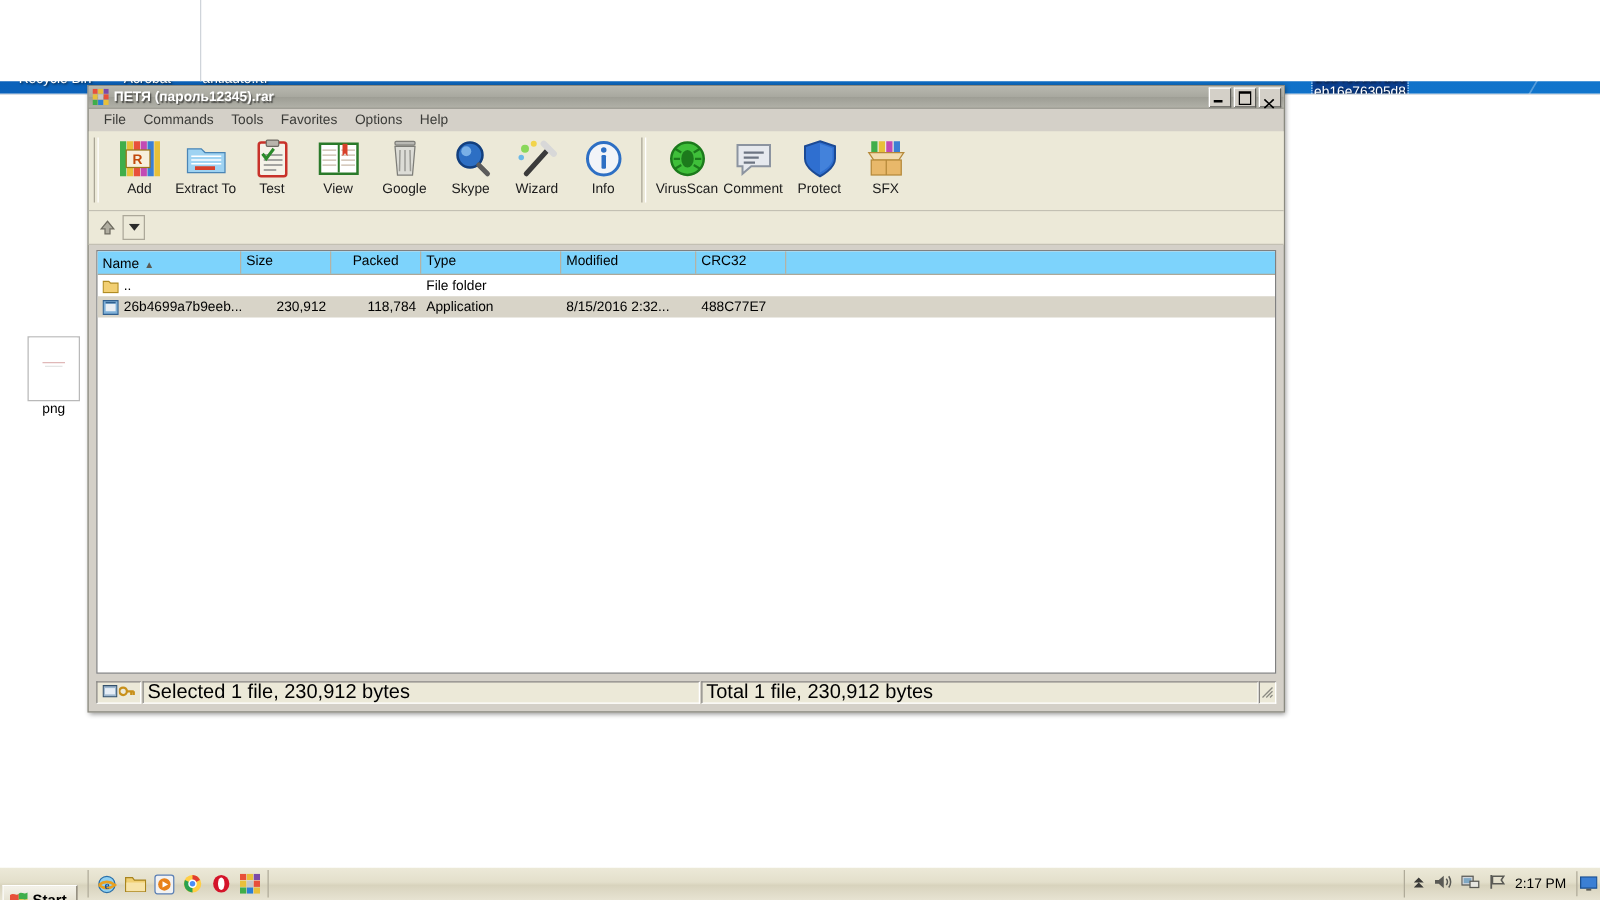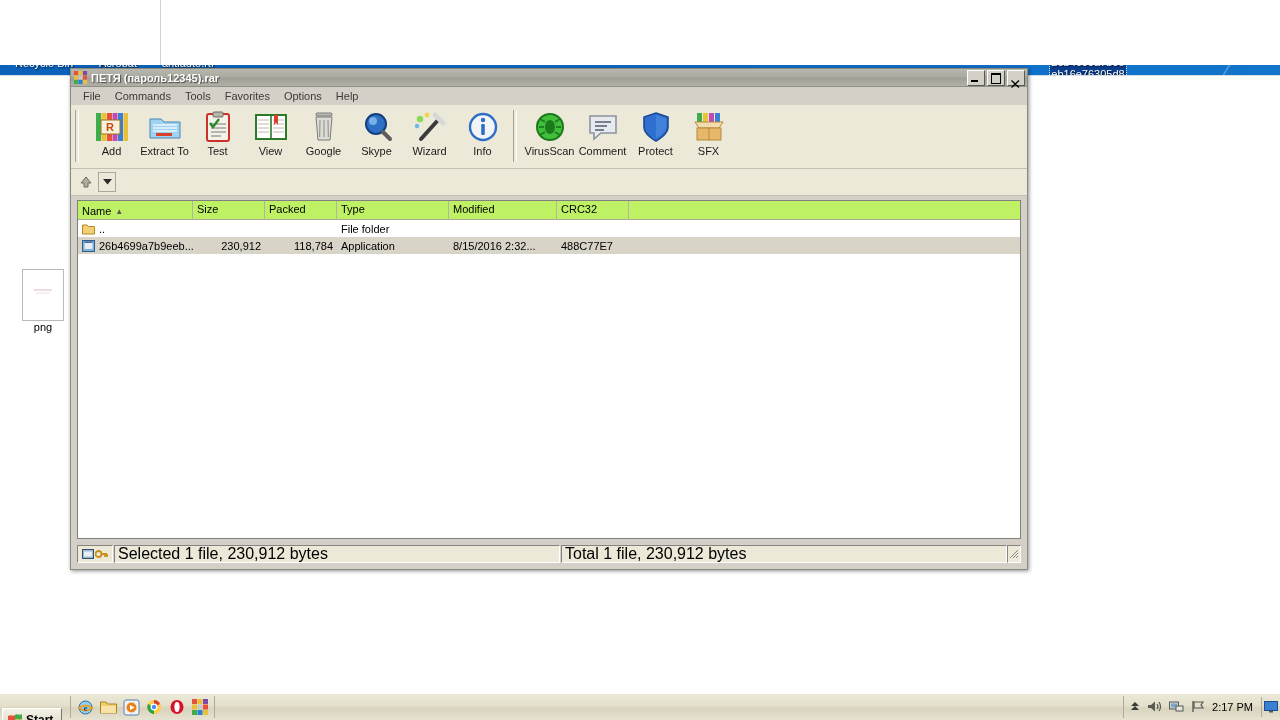--- a/index.html
+++ b/index.html
@@ -52,21 +52,21 @@
   .tbtn{width:53px;text-align:center;font-size:11px;color:#1b1b1b;cursor:default;padding-top:2px;}
   .tbtn .g{height:34px;display:flex;align-items:center;justify-content:center;}
   .tbtn .cap{display:block;margin-top:1px;}
   #rar-addr{height:22px;display:flex;align-items:center;padding:2px 3px;background:#ece9d8;border-bottom:1px solid #c3c0b3;}
   .upbtn{width:22px;height:20px;display:flex;align-items:center;justify-content:center;border:1px solid transparent;}
   .addrfield{flex:1;height:18px;margin-left:4px;background:#fff;border:1px solid #7f9db9;display:flex;align-items:center;
     font-size:11px;color:#000;padding-left:2px;}
   .addrfield .ftxt{margin-left:4px;white-space:nowrap;overflow:hidden;}
   .addrdrop{width:16px;height:18px;border:1px solid #aca899;background:#ece9d8;display:flex;align-items:center;justify-content:center;}
   #rar-list{position:absolute;left:6px;top:131px;right:6px;bottom:30px;background:#fff;border:1px solid #808080;overflow:hidden;}
-  .lhead{display:flex;height:18px;background:#bef264;border-bottom:1px solid #aca899;font-size:11px;color:#000;}
+  .lhead{display:flex;height:18px;background:#7dd3fc;border-bottom:1px solid #aca899;font-size:11px;color:#000;}
   .lhead div{border-right:1px solid #b5b2a4;padding:2px 4px 0;box-sizing:border-box;position:relative;white-space:nowrap;overflow:hidden;}
   .lrow{display:flex;height:17px;font-size:11px;align-items:center;}
   .lrow div{padding:0 4px;box-sizing:border-box;white-space:nowrap;overflow:hidden;}
   .lrow.sel{background:#d8d4c8;}
   .c-name{width:115px;display:flex;align-items:center;gap:4px;}
   .c-size{width:72px;text-align:right;justify-content:flex-end;}
   .c-packed{width:72px;text-align:right;}
   .c-type{width:112px;}
   .c-mod{width:108px;}
   .c-crc{width:72px;}
@@ -644,21 +644,21 @@
     </span>
   </div>
 
   <div id="rar-list">
     <div class="lhead">
       <div class="c-name">
         <span>Name</span>
         <span style="font-size:8px;color:#5a5a52">▲</span>
       </div>
       <div class="c-size" style="text-align:left">Size</div>
-      <div class="c-packed" style="text-align:left">Packed</div>
+      <div class="c-packed" style="text-align:center">Packed</div>
       <div class="c-type">Type</div>
       <div class="c-mod">Modified</div>
       <div class="c-crc">CRC32</div>
       <div style="flex:1;border-right:none"></div>
     </div>
 
     <div class="lrow">
       <div class="c-name">
         <span style="display:flex">
           <svg width="13" height="12" viewBox="0 0 13 12">

